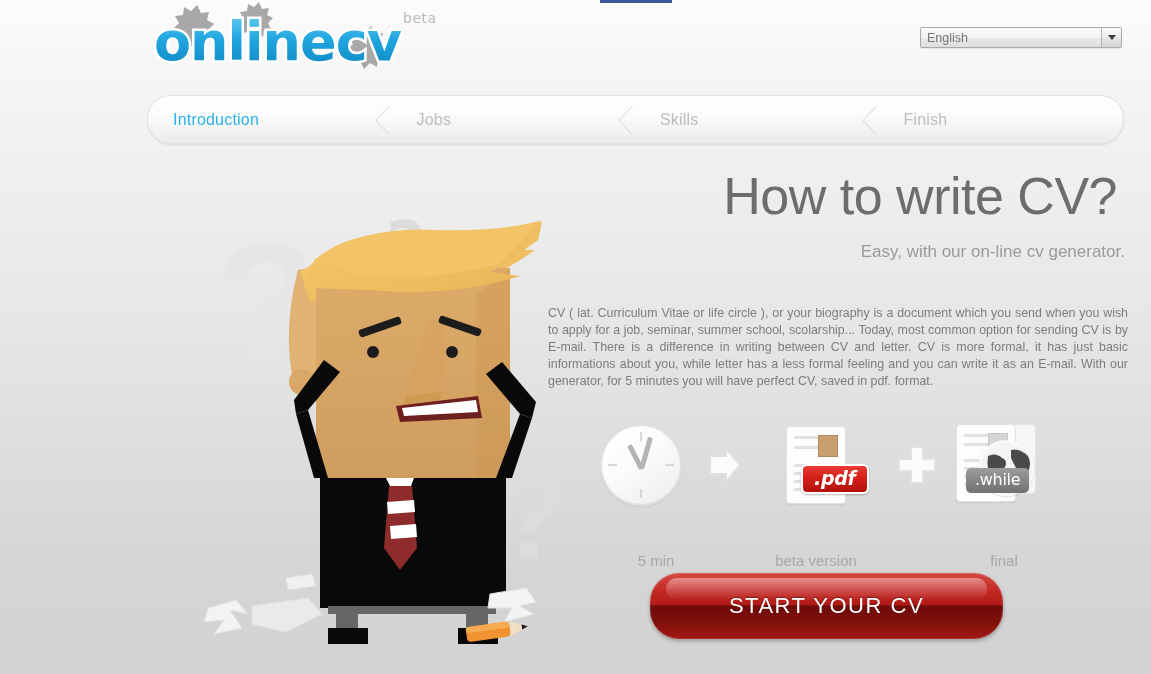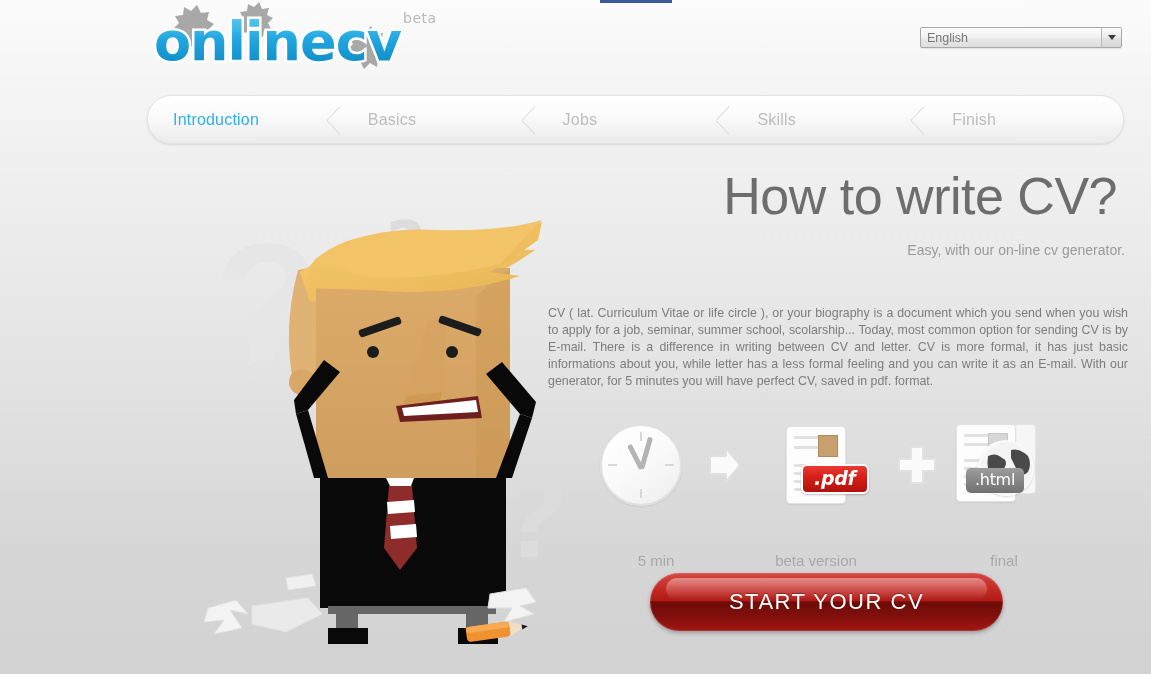--- a/index.html
+++ b/index.html
@@ -135,21 +135,21 @@
     font-size: 52px;
     font-weight: normal;
     color: #6d6d6d;
     margin: 8px;
     letter-spacing: -0.5px;
     z-index: 4;
     text-align: right;
   }
   .page-sub {
     position: absolute; right: 26px; top: 242px;
-    font-size: 14px;
+    font-size: 17px;
     color: #9a9a9a;
     z-index: 4;
     text-align: right;
   }
   .body-copy {
     position: absolute; left: 548px; top: 293px;
     width: 580px;
     font-size: 12.4px;
     line-height: 16.8px;
     color: #7d7d7d;
@@ -272,21 +272,21 @@
     overflow: hidden;
   }
   .globe svg { position: absolute; left: -2px; top: -2px; }
 
   
   .plus-icon { position: absolute; width: 42px; height: 42px; }
 
   
   .cta {
     position: absolute; left: 650px; top: 573px;
-    width: 353px; height: 58px;
+    width: 353px; height: 66px;
     border: none;
     border-radius: 29px;
     cursor: pointer;
     color: #ffffff;
     font-size: 22px;
     font-family: "Liberation Sans", sans-serif;
     letter-spacing: 1.5px;
     background: linear-gradient(to bottom,
         #d54a45 0%, #c52a25 26%, #b01a16 48%,
         #6e0b08 50%, #800f0c 74%, #a31713 100%);
@@ -339,24 +339,20 @@
 <div class="lang-select">
   <div class="lang-value">English</div>
   <div class="lang-arrow">
       <i></i>
     </div>
 </div>
 
 <div class="wizard">
   <div class="wtab active">
     <span>Introduction</span>
-    <span class="chev"></span>
-  </div>
-  <div class="wtab">
-    <span>Basics</span>
     <span class="chev"></span>
   </div>
   <div class="wtab">
     <span>Jobs</span>
     <span class="chev"></span>
   </div>
   <div class="wtab">
     <span>Skills</span>
     <span class="chev"></span>
   </div>
@@ -501,20 +497,20 @@
     <div class="globe" style="left:48px; top:16px;">
       <svg width="60" height="60" viewBox="0 0 60 60">
         <circle cx="30" cy="30" r="28" fill="#f4f4f4"></circle>
         <g fill="#4a4a4a">
           <path d="M10 16 Q18 12 24 18 Q30 20 27 27 Q22 32 24 38 Q20 44 14 38 Q8 30 10 16 Z"></path>
           <path d="M33 10 Q42 8 50 16 Q54 24 50 32 Q44 38 40 32 Q36 24 33 18 Z"></path>
           <path d="M30 40 Q38 42 42 48 Q36 54 28 50 Q25 45 30 40 Z"></path>
         </g>
       </svg>
     </div>
-    <div class="html-badge" style="left:36px; top:44px;">.html</div>
+    <div class="html-badge" style="left:36px; top:44px;">.while</div>
     <div class="cap" style="left:14px;">final</div>
   </div>
 </div>
 
 <button class="cta">
   <span>START YOUR CV</span>
 </button>
 
 </body></html>

